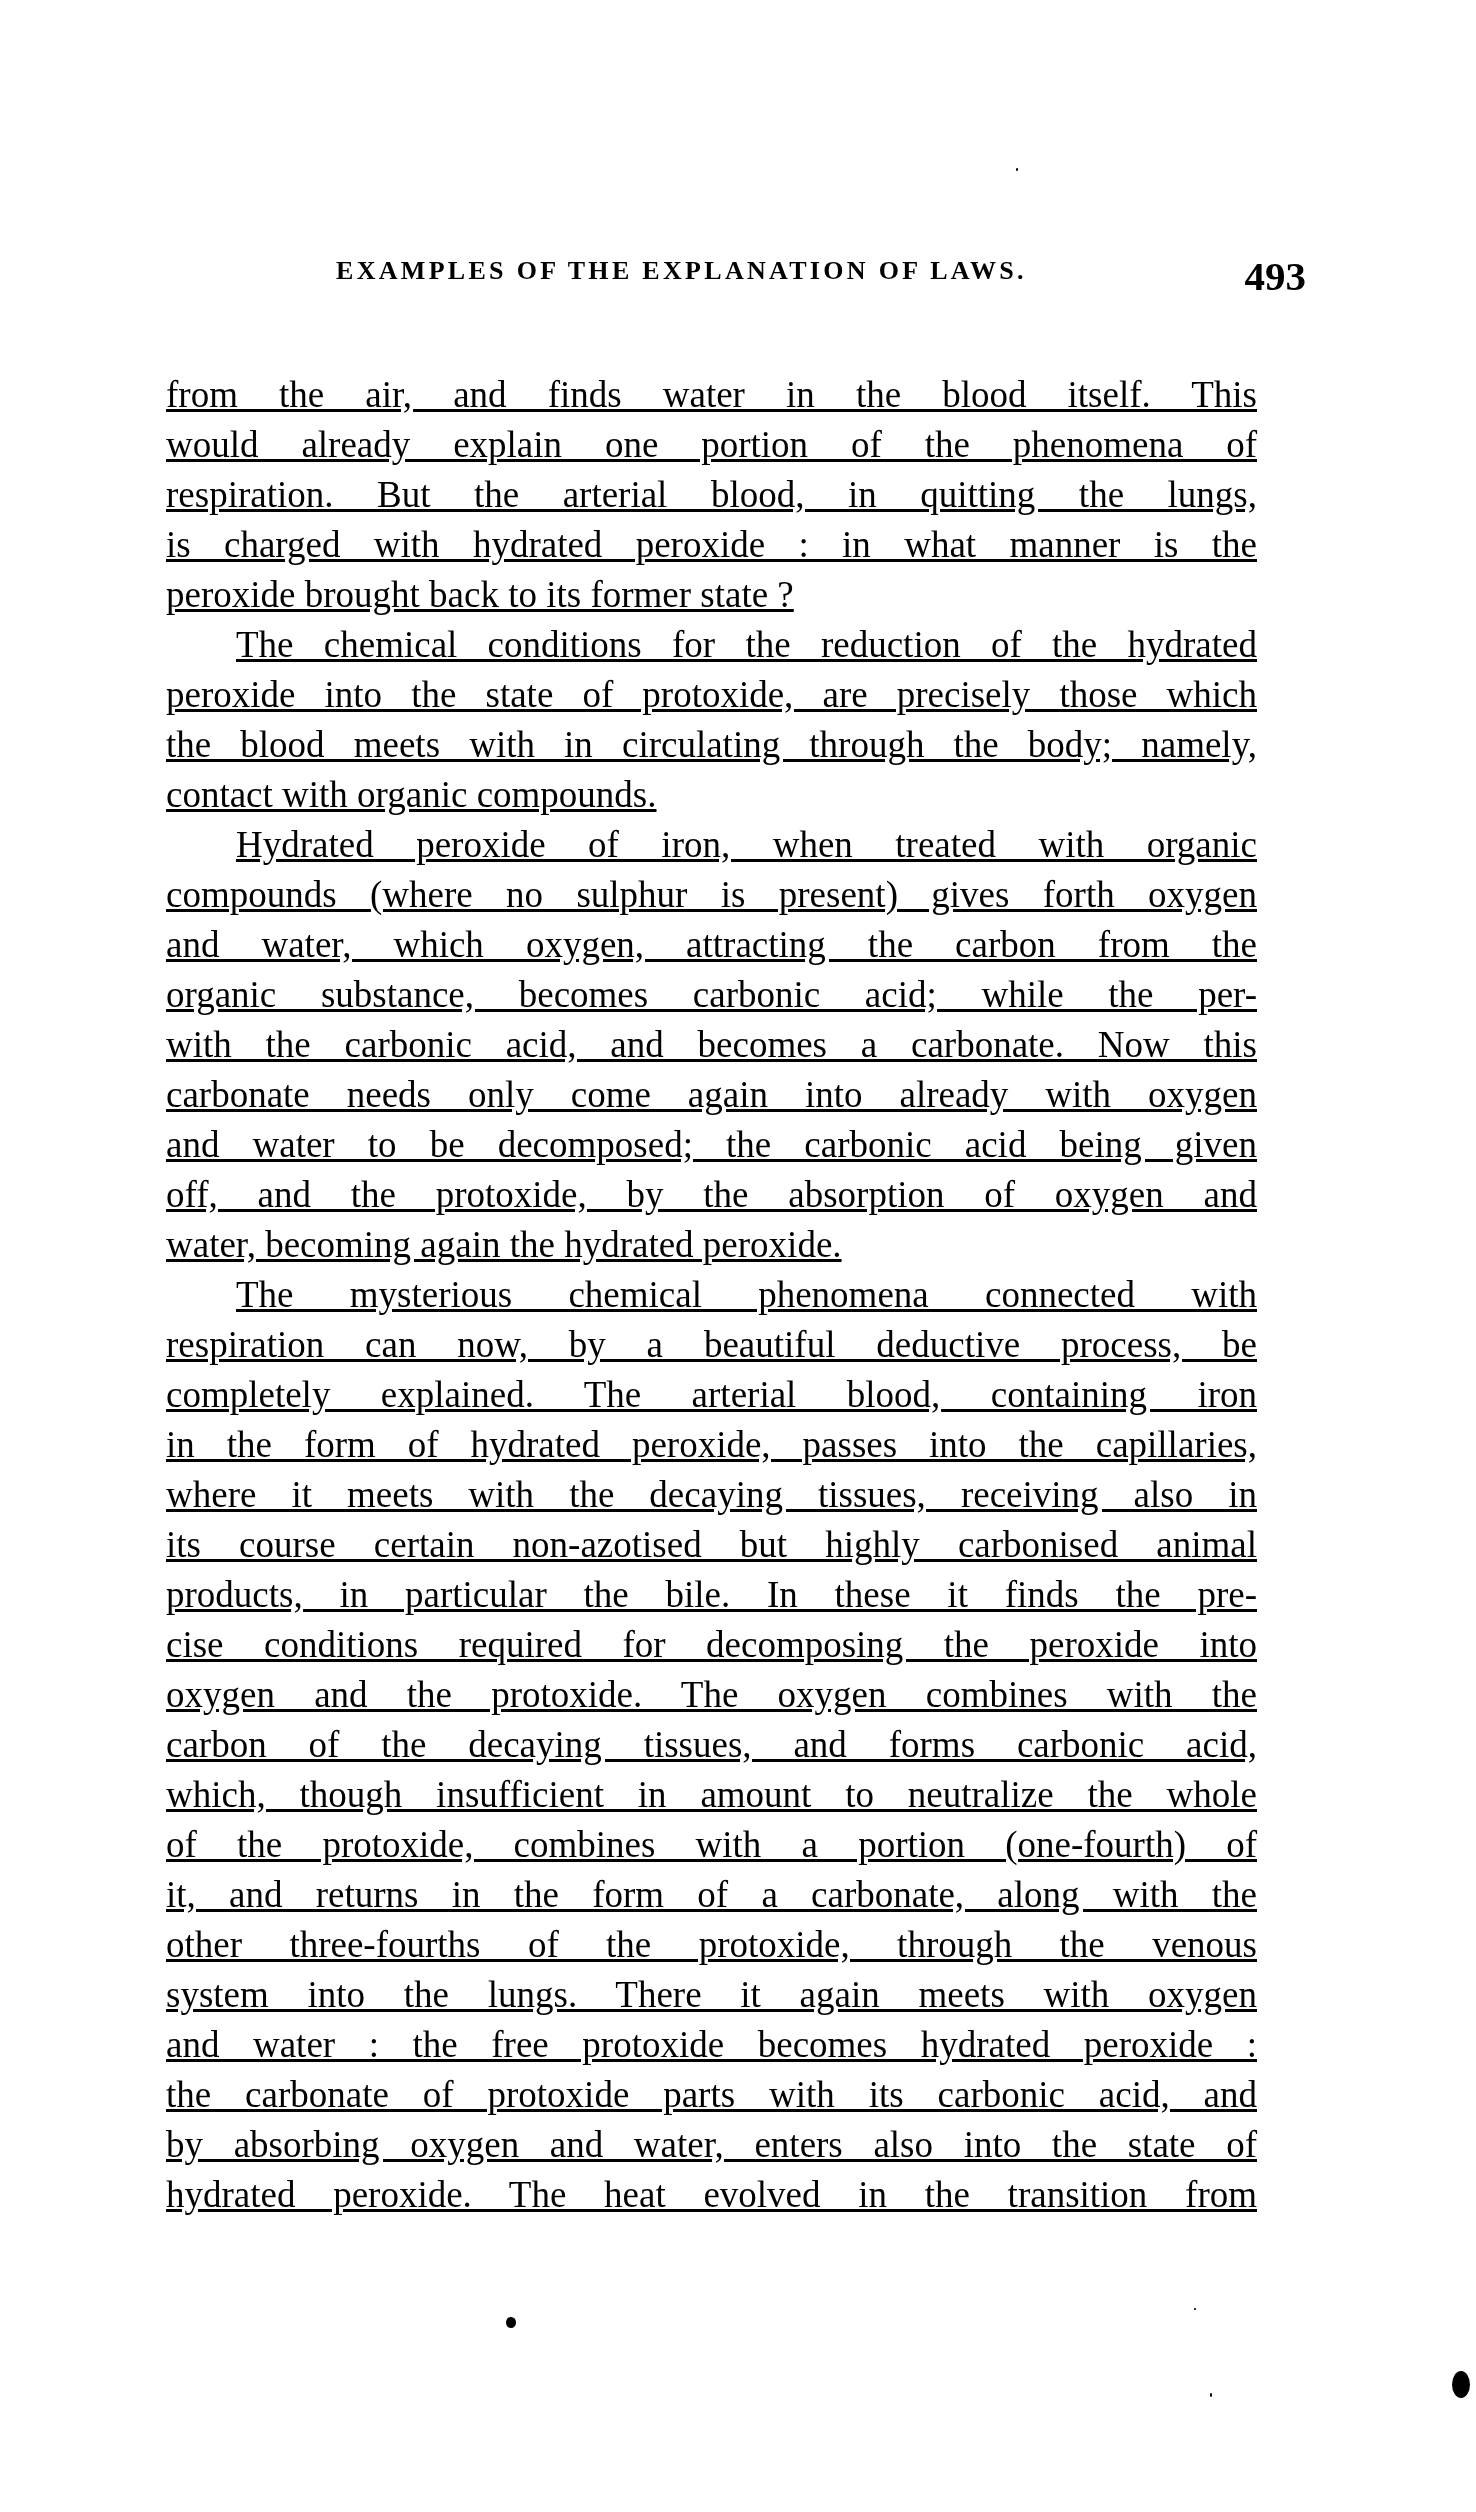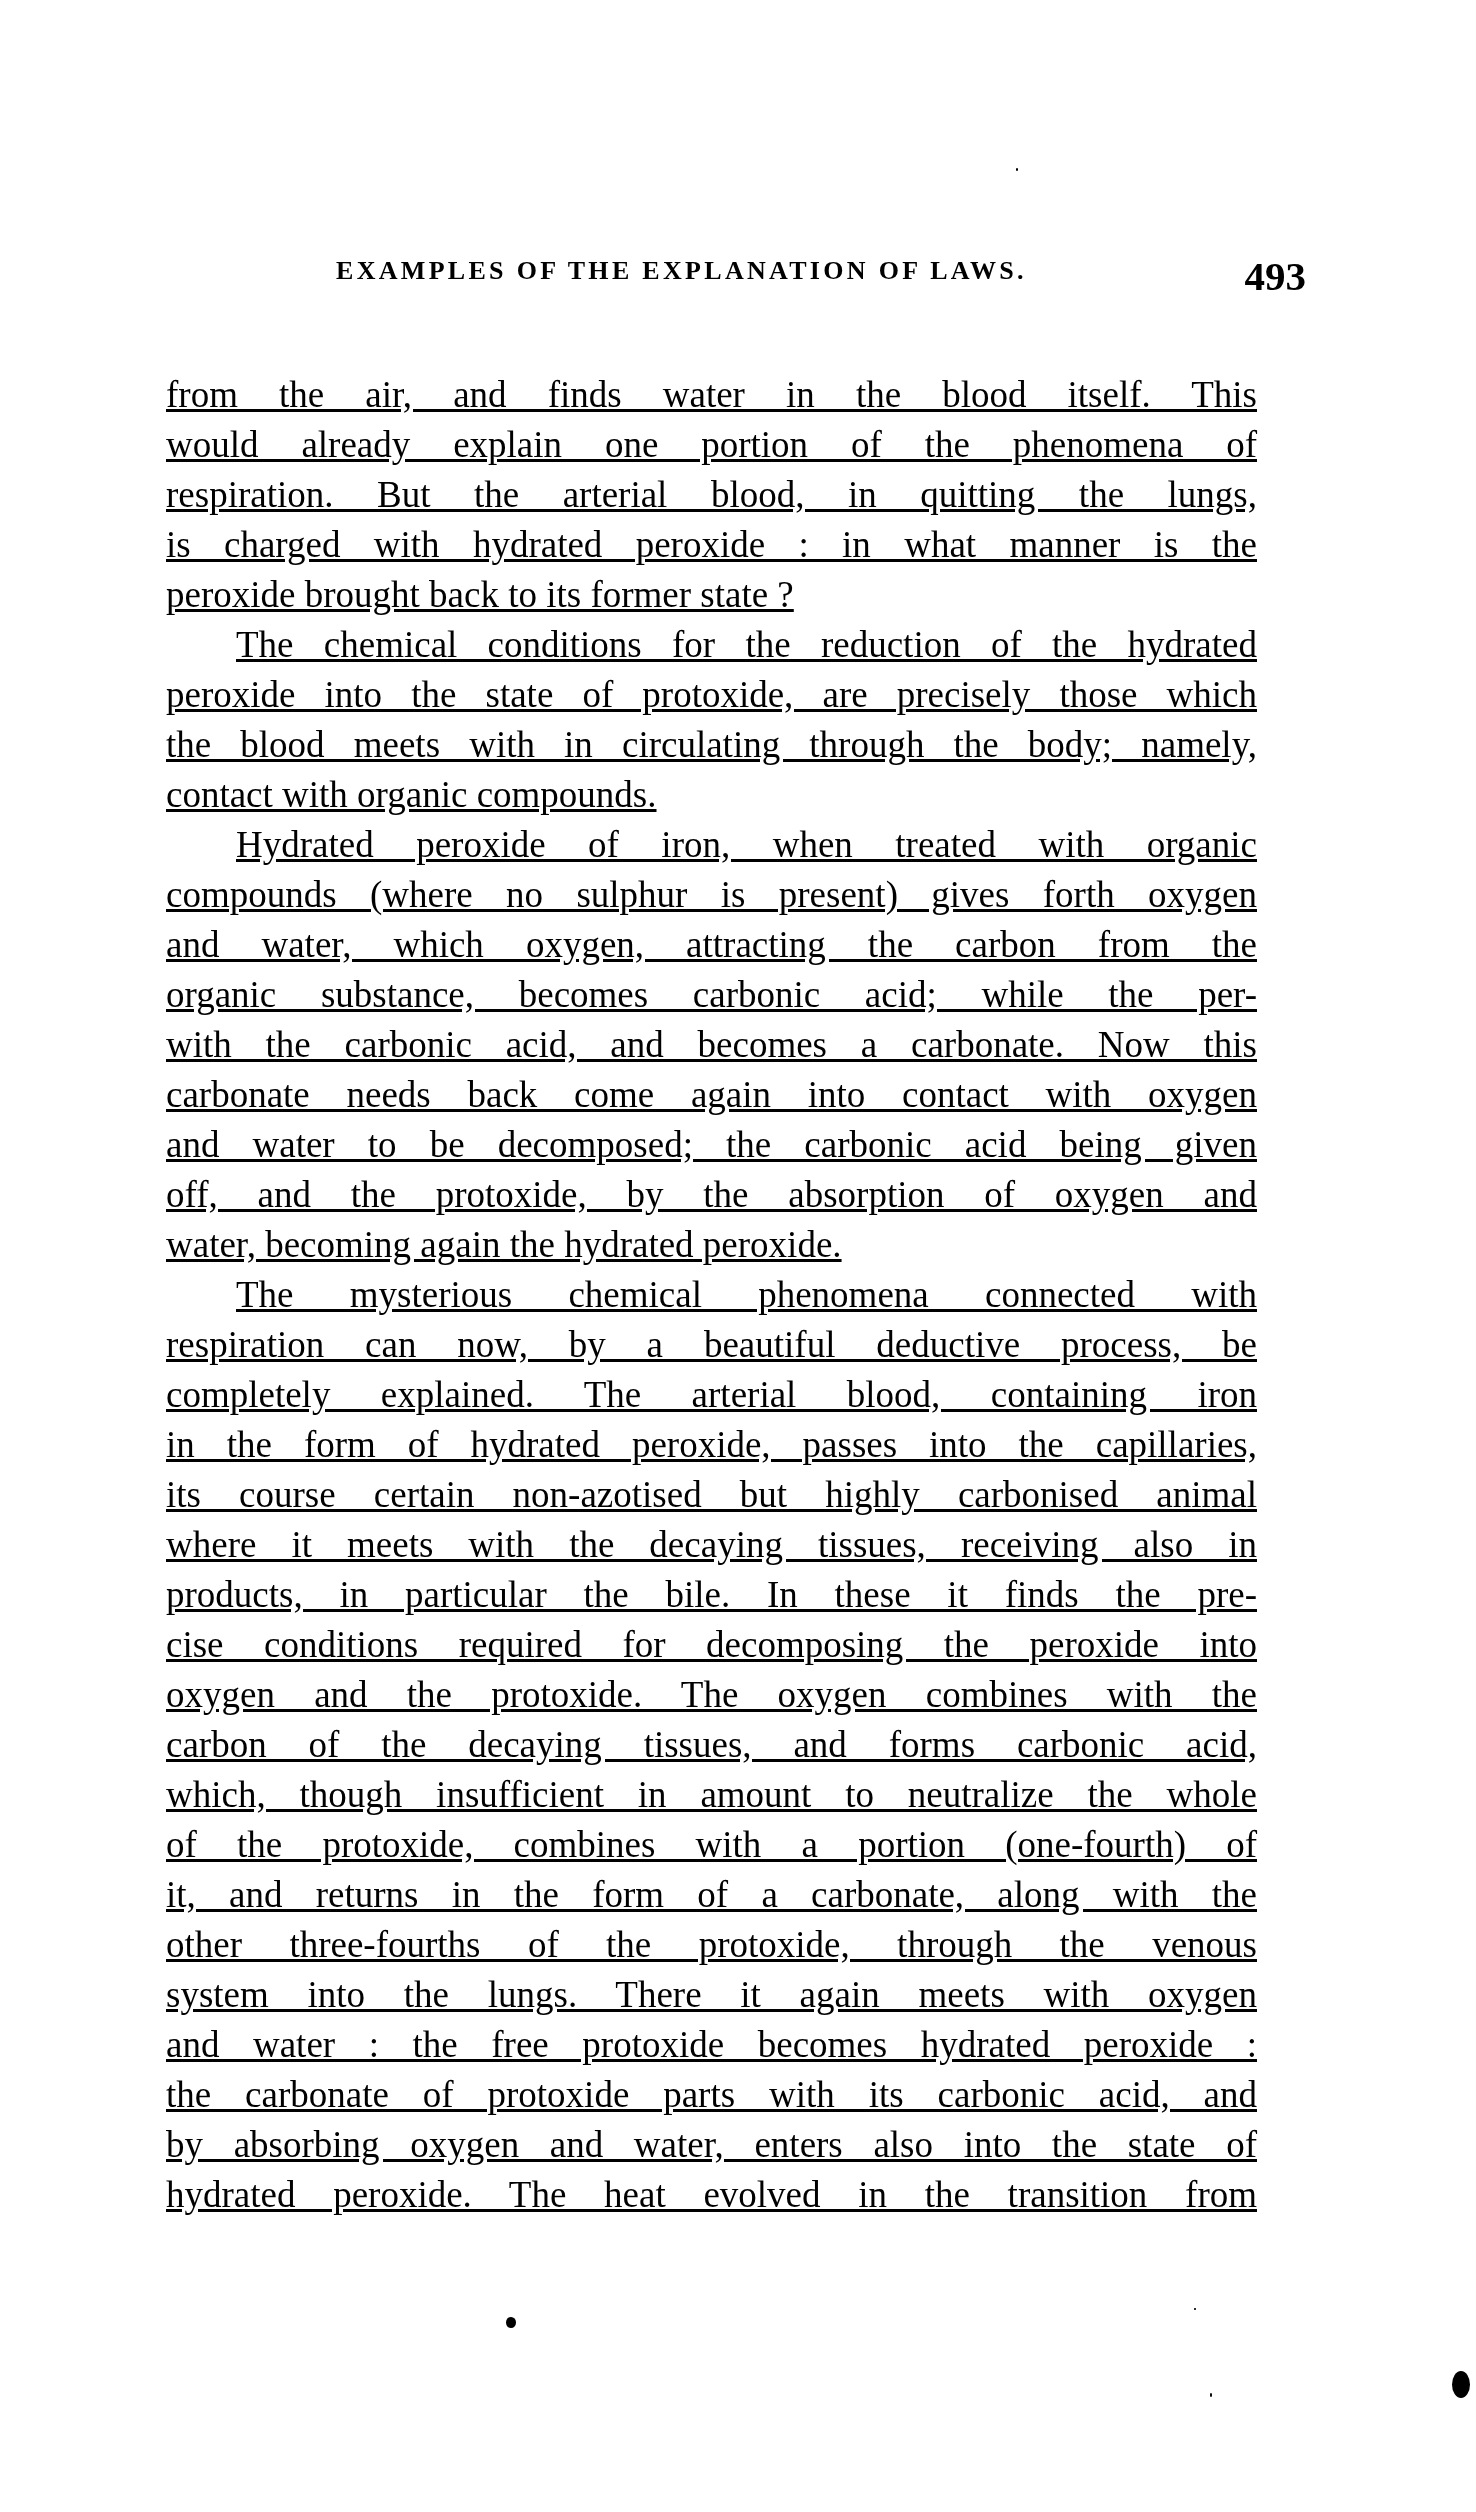--- a/index.html
+++ b/index.html
@@ -96,30 +96,30 @@
       <span class="line last">peroxide brought back to its former state ?</span>
       <span class="line indent">The chemical conditions for the reduction of the hydrated</span>
       <span class="line">peroxide into the state of protoxide, are precisely those which</span>
       <span class="line">the blood meets with in circulating through the body; namely,</span>
       <span class="line last">contact with organic compounds.</span>
       <span class="line indent">Hydrated peroxide of iron, when treated with organic</span>
       <span class="line">compounds (where no sulphur is present) gives forth oxygen</span>
       <span class="line">and water, which oxygen, attracting the carbon from the</span>
       <span class="line">organic substance, becomes carbonic acid; while the per-</span>
       <span class="line">with the carbonic acid, and becomes a carbonate. Now this</span>
-      <span class="line">carbonate needs back come again into contact with oxygen</span>
+      <span class="line">carbonate needs only come again into already with oxygen</span>
       <span class="line">and water to be decomposed; the carbonic acid being given</span>
       <span class="line">off, and the protoxide, by the absorption of oxygen and</span>
       <span class="line last">water, becoming again the hydrated peroxide.</span>
       <span class="line indent">The mysterious chemical phenomena connected with</span>
       <span class="line">respiration can now, by a beautiful deductive process, be</span>
       <span class="line">completely explained. The arterial blood, containing iron</span>
       <span class="line">in the form of hydrated peroxide, passes into the capillaries,</span>
+      <span class="line">where it meets with the decaying tissues, receiving also in</span>
       <span class="line">its course certain non-azotised but highly carbonised animal</span>
-      <span class="line">where it meets with the decaying tissues, receiving also in</span>
       <span class="line">products, in particular the bile. In these it finds the pre-</span>
       <span class="line">cise conditions required for decomposing the peroxide into</span>
       <span class="line">oxygen and the protoxide. The oxygen combines with the</span>
       <span class="line">carbon of the decaying tissues, and forms carbonic acid,</span>
       <span class="line">which, though insufficient in amount to neutralize the whole</span>
       <span class="line">of the protoxide, combines with a portion (one-fourth) of</span>
       <span class="line">it, and returns in the form of a carbonate, along with the</span>
       <span class="line">other three-fourths of the protoxide, through the venous</span>
       <span class="line">system into the lungs. There it again meets with oxygen</span>
       <span class="line">and water : the free protoxide becomes hydrated peroxide :</span>

